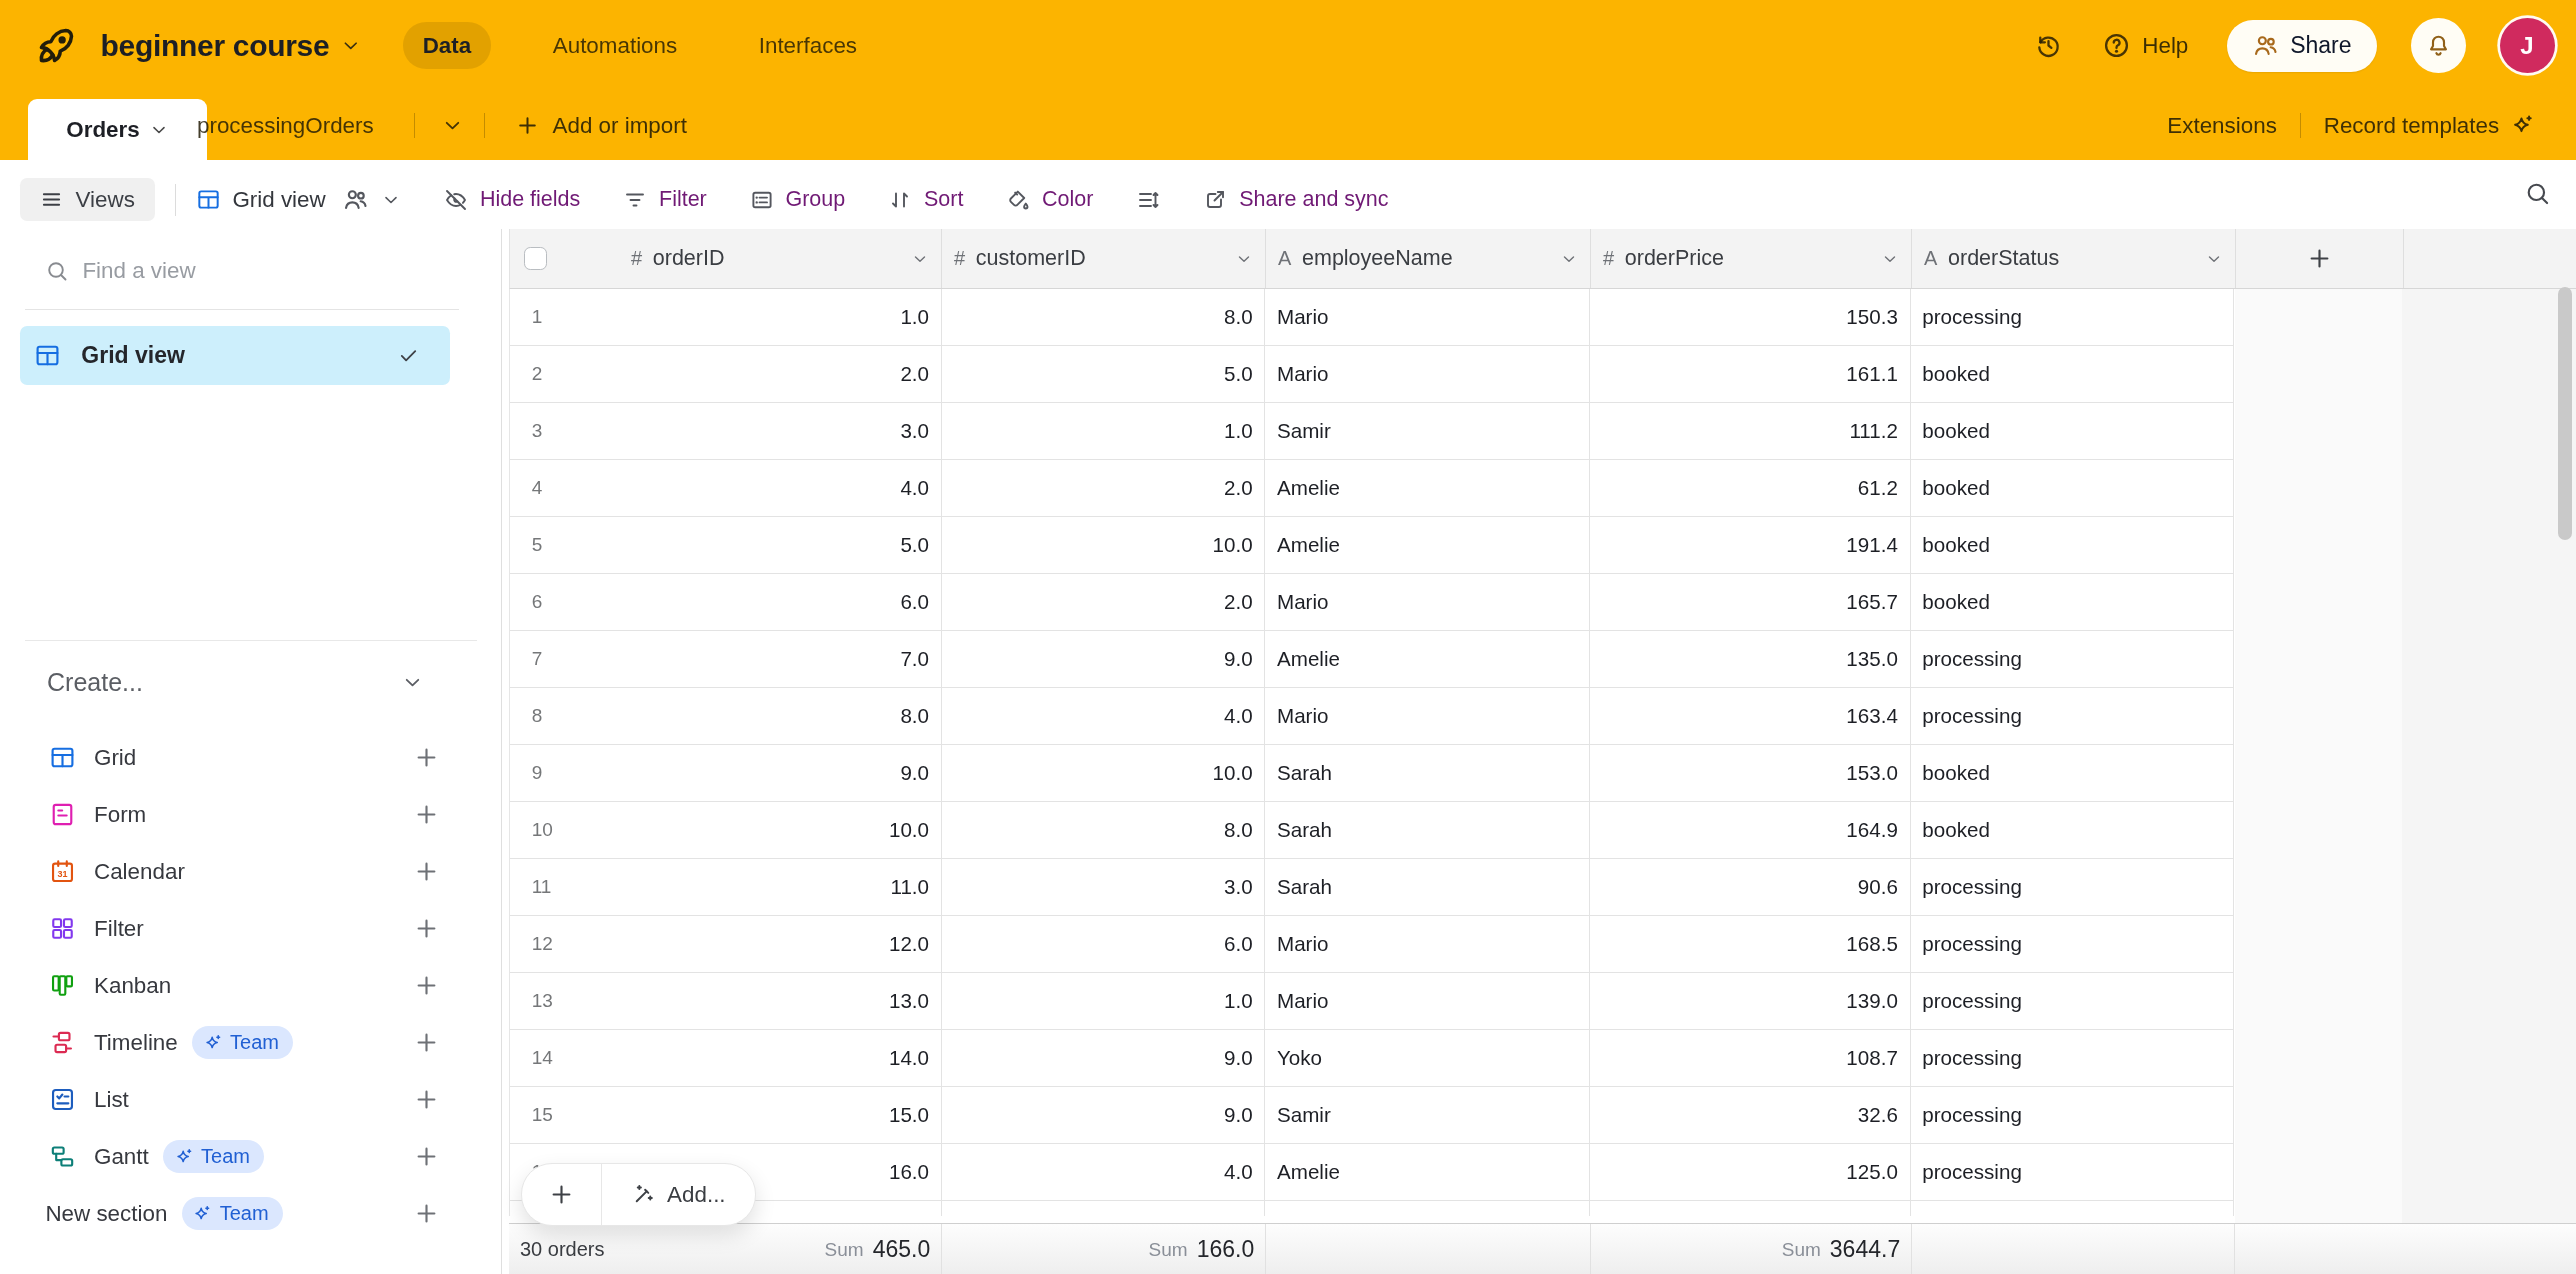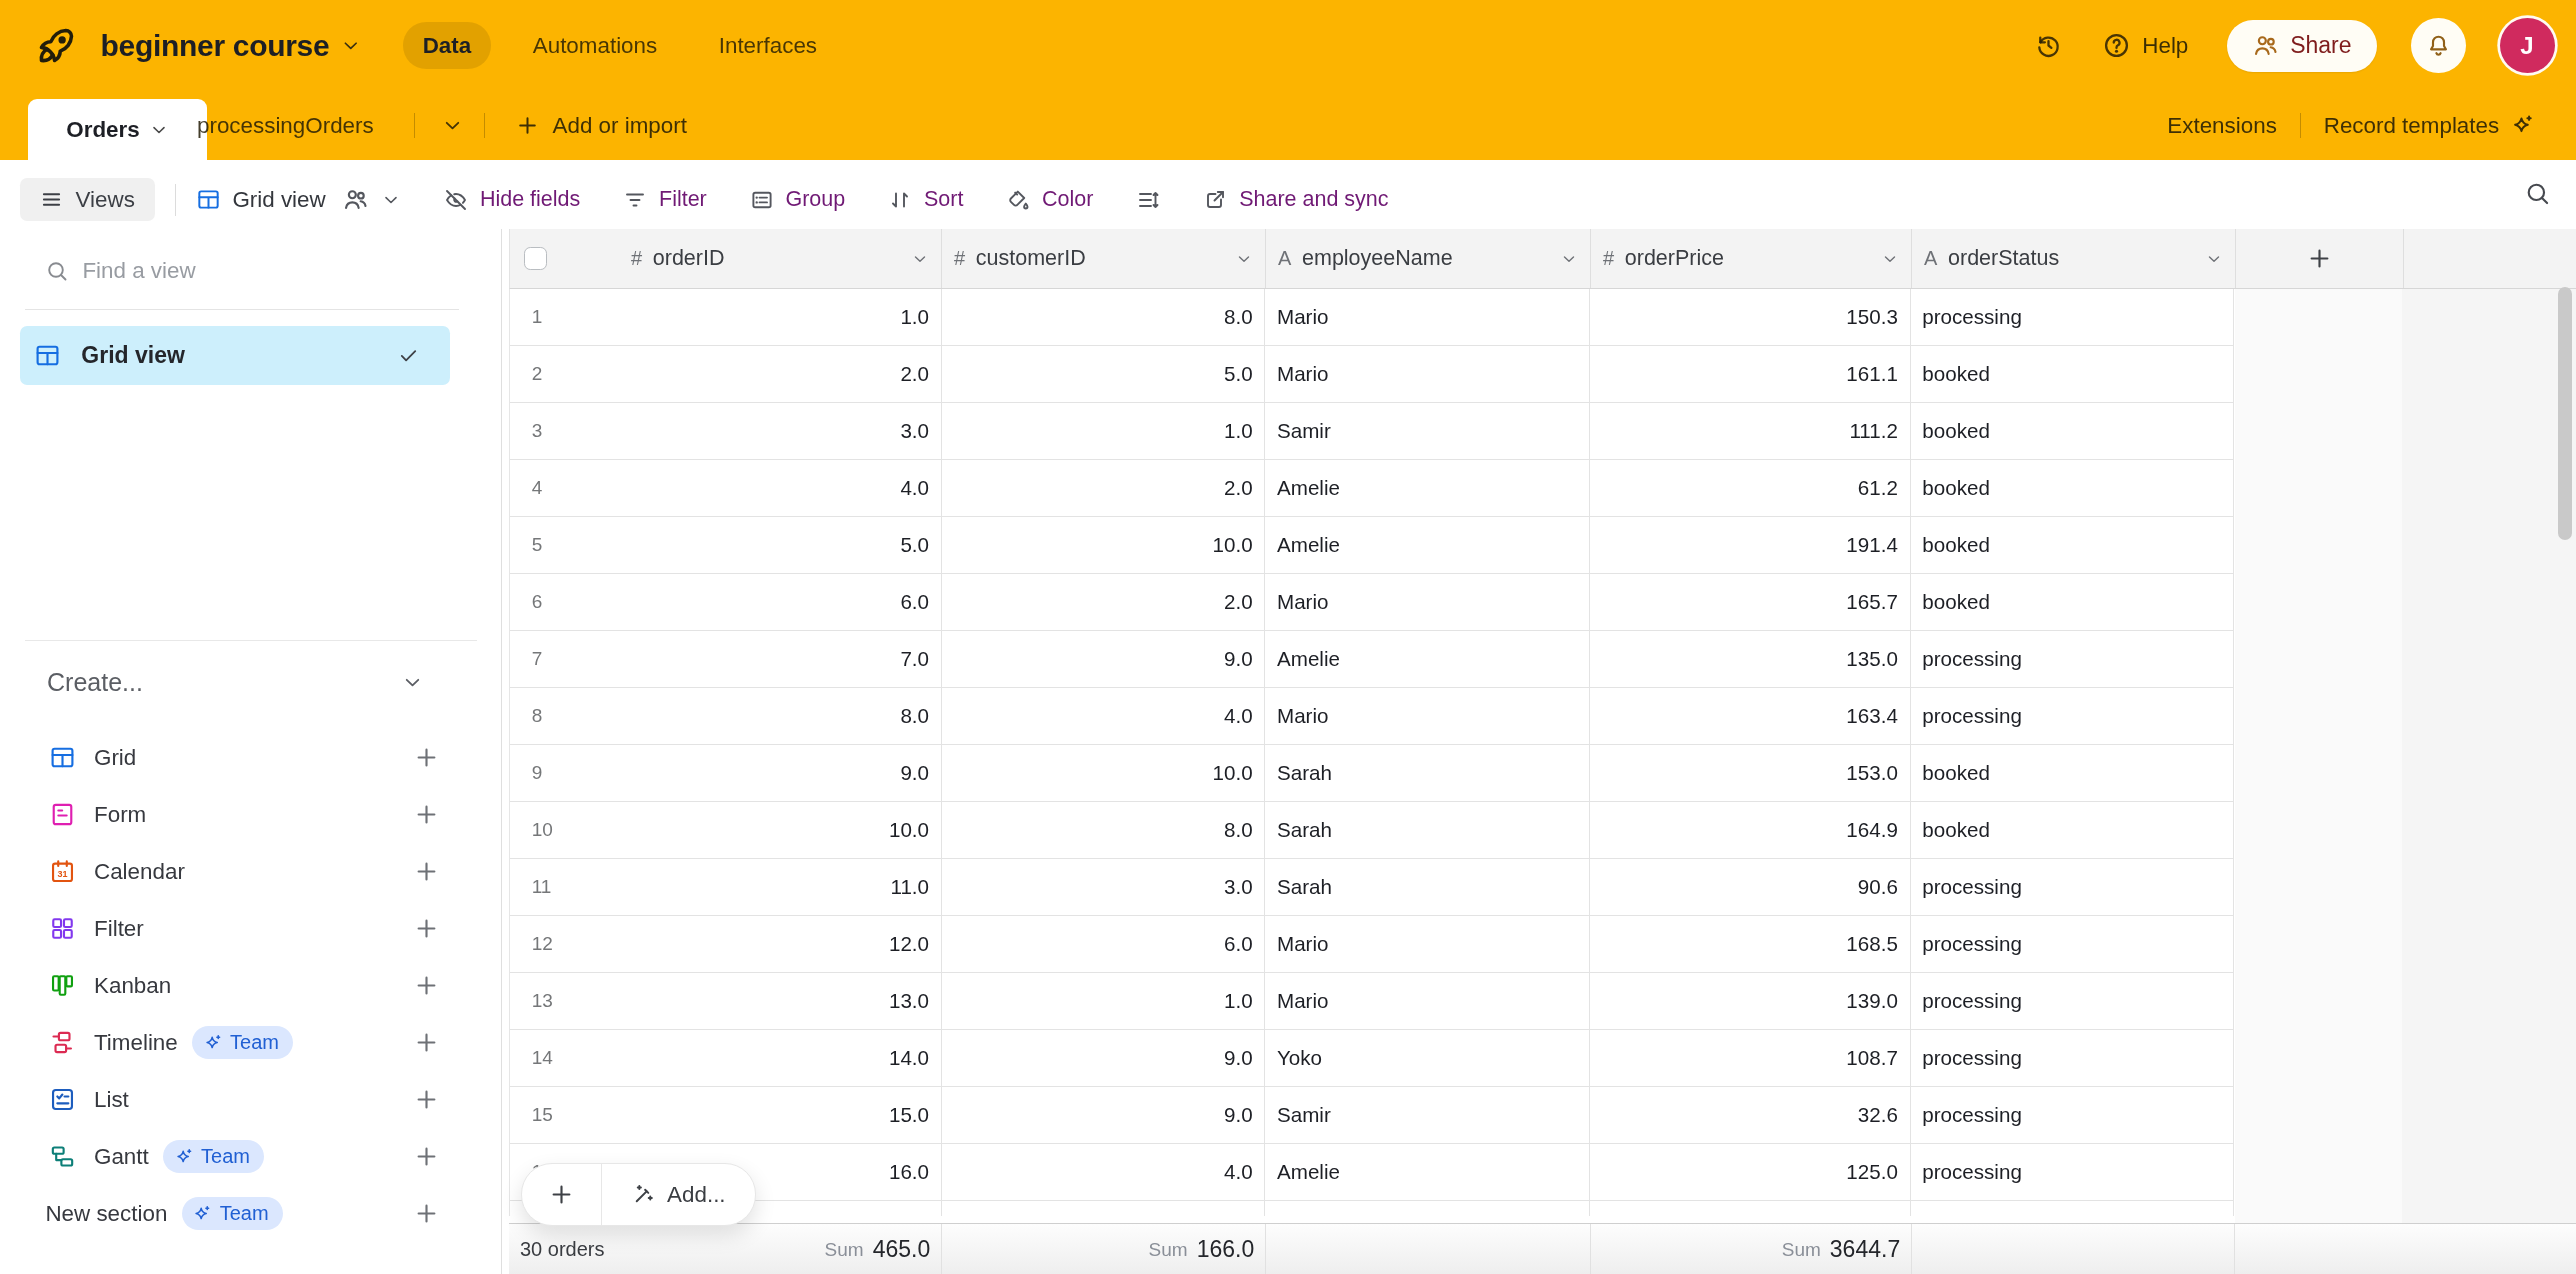--- a/index.html
+++ b/index.html
@@ -8,31 +8,31 @@
   .screen { position:relative; width:2576px; height:1275px; }
   .icon { display:inline-block; }
   .icon svg { width:100%; height:100%; display:block; fill:none; stroke:currentColor; stroke-width:1.9; stroke-linecap:round; stroke-linejoin:round; }
 
   
   .topbar { position:absolute; left:0; top:0; width:100%; height:91px; background:#FCB400; display:flex; align-items:center; }
   .tb-left { display:flex; align-items:center; padding-left:34px; }
   .rocket { width:45px; height:45px; color:#221D0A; }
   .base-title { font-size:30px; font-weight:700; color:#1D1F25; margin-left:21.5px; letter-spacing:-0.3px; }
   .tb-chev { width:21.5px; height:21.5px; color:#3A3010; margin-left:10.8px; }
-  .nav-tabs { display:flex; align-items:flex-end; margin-left:41px; }
+  .nav-tabs { display:flex; align-items:flex-end; margin-left:41px;gap:20px; }
   .nav-tab { font-size:22.4px; font-weight:500; color:rgba(32,26,5,0.82); padding:10.8px 20px; border-radius:23px; cursor:pointer; margin-right:21.5px; }
   .nav-tab.active { background:rgba(0,0,0,0.10); color:#1D1F25; font-weight:600; }
   .tb-right { position:absolute; right:0; top:0; height:91px; display:flex; align-items:center; padding-right:21.5px; }
   .tb-icon-btn { width:29px; height:29px; color:rgba(40,31,5,0.85); margin-right:39px; cursor:pointer; }
   .help-btn { display:flex; align-items:center; margin-right:39px; cursor:pointer; }
   .help-btn .icon { width:29px; height:29px; color:rgba(40,31,5,0.85); }
   .help-btn span.lbl { font-size:22.4px; color:rgba(32,26,5,0.88); margin-left:10.8px; }
   .share-btn { height:52px; background:#FFFDF5; border-radius:26px; display:flex; align-items:center; padding:0 25px; margin-right:34px; cursor:pointer; box-shadow:0 0.9px 1.8px rgba(0,0,0,0.08); }
   .share-btn .icon { width:27px; height:27px; color:#A8691B; }
-  .share-btn span.lbl { font-size:23px; color:#7f1d1d; margin-left:10.8px; }
+  .share-btn span.lbl { font-size:23px; color:#0f172a; margin-left:10.8px; }
   .bell-btn { width:55px; height:55px; border-radius:50%; background:#FFFDF5; display:flex; align-items:center; justify-content:center; margin-right:34px; cursor:pointer; }
   .bell-btn .icon { width:27px; height:27px; color:#906018; }
   .avatar { width:55px; height:55px; border-radius:50%; background:#D02A5E; color:#fff; font-size:24px; font-weight:600; display:flex; align-items:center; justify-content:center; box-shadow:0 0 0 2.7px rgba(255,255,255,0.95); cursor:pointer; }
 
   
   .tabbar { position:absolute; left:0; top:91px; width:100%; height:69px; background:#FCB400; }
   .table-tab.active { position:absolute; left:28px; top:8px; width:179px; height:61px; background:#fff; border-radius:9px 9px 0 0; display:flex; align-items:center; justify-content:center; cursor:pointer; }
   .table-tab.active .lbl { font-size:22.4px; font-weight:600; color:#1D1F25; }
   .table-tab.active .icon { width:20px; height:20px; color:#4A4A4A; margin-left:9px; }
   .table-tab.inactive { position:absolute; left:197px; top:0; height:69px; display:flex; align-items:center; cursor:pointer; }

